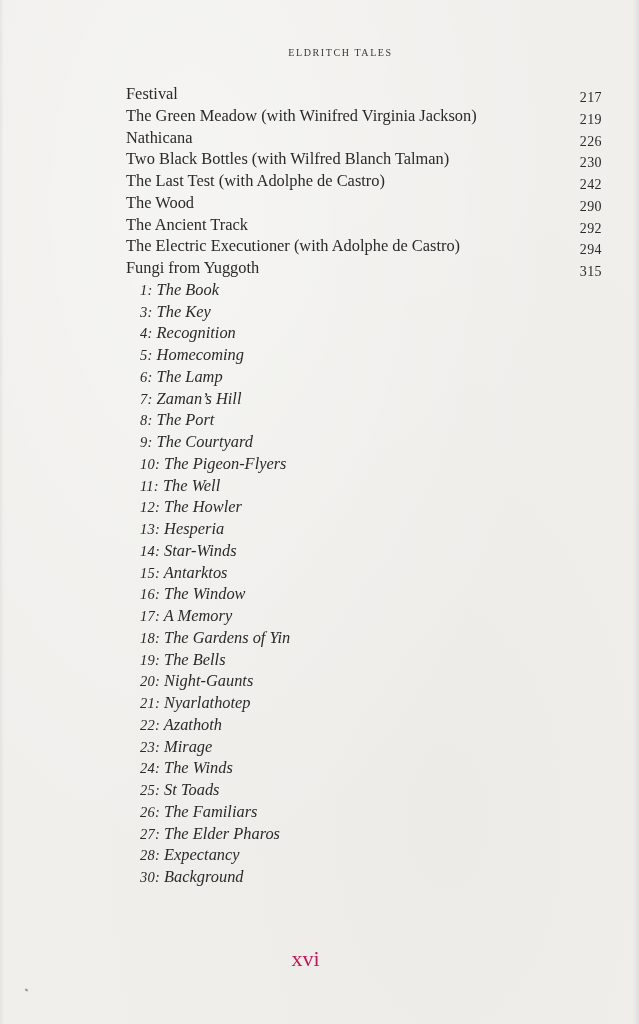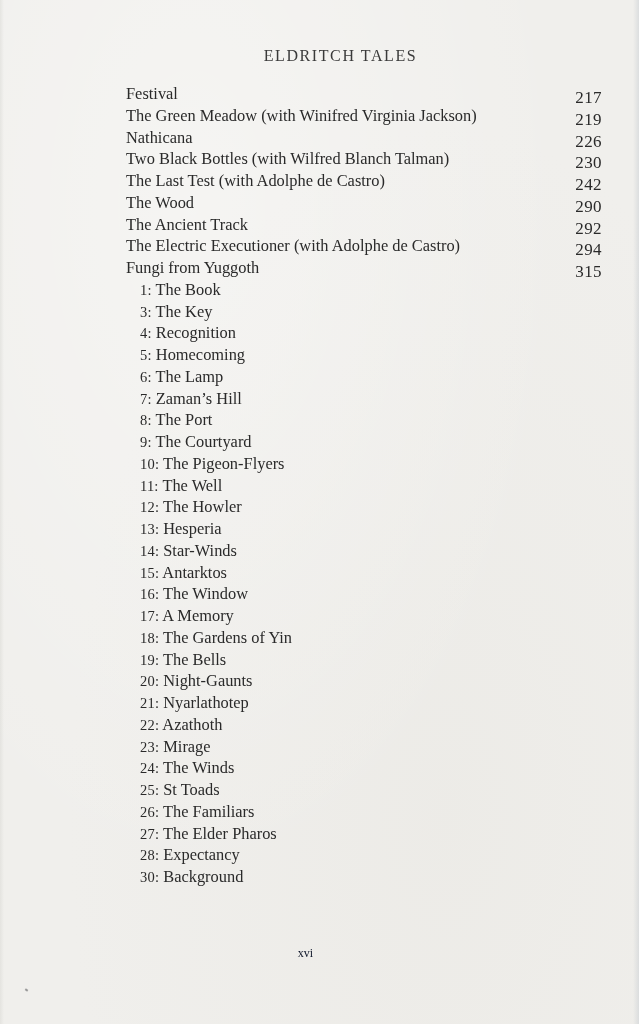--- a/index.html
+++ b/index.html
@@ -37,21 +37,21 @@
     background: linear-gradient(to left, rgba(0,0,0,0), rgba(210,210,205,0.4));
   }
   .running-head {
     position: absolute;
     top: 47px;
     left: 0;
     width: 639px;
     text-align: center;
     padding-left: 42px;
     box-sizing: border-box;
-    font-size: 16px;
+    font-size: 10px;
     letter-spacing: 1.6px;
     color: #3a3a3a;
   }
   .toc {
     position: absolute;
     top: 79px;
     left: 122px;
     width: 476px;
     margin: 4px;
     padding: 0;
@@ -59,42 +59,43 @@
   }
   .toc-row {
     position: relative;
     height: 21.75px;
     line-height: 21.75px;
     font-size: 16.4px;
     white-space: nowrap;
   }
   .toc-row.sub .toc-title {
     padding-left: 14px;
+    font-style: italic;
   }
   .toc-num {
     font-size: 14.5px;
     letter-spacing: 0.2px;
   }
   .toc-page {
     position: absolute;
     right: 0;
     top: 4px;
-    font-size: 17px;
+    font-size: 14px;
     letter-spacing: 0.4px;
   }
   .folio {
     position: absolute;
     top: 946px;
     left: 0;
     width: 549px;
     text-align: center;
     padding-left: 62px;
     box-sizing: border-box;
-    font-size: 12px;
-    color: #0f172a;
+    font-size: 22px;
+    color: #be185d;
   }
   .speck {
     position: absolute;
     left: 25px;
     top: 989px;
     width: 3px;
     height: 2px;
     background: #9a9a9a;
     transform: rotate(35deg);
   }

